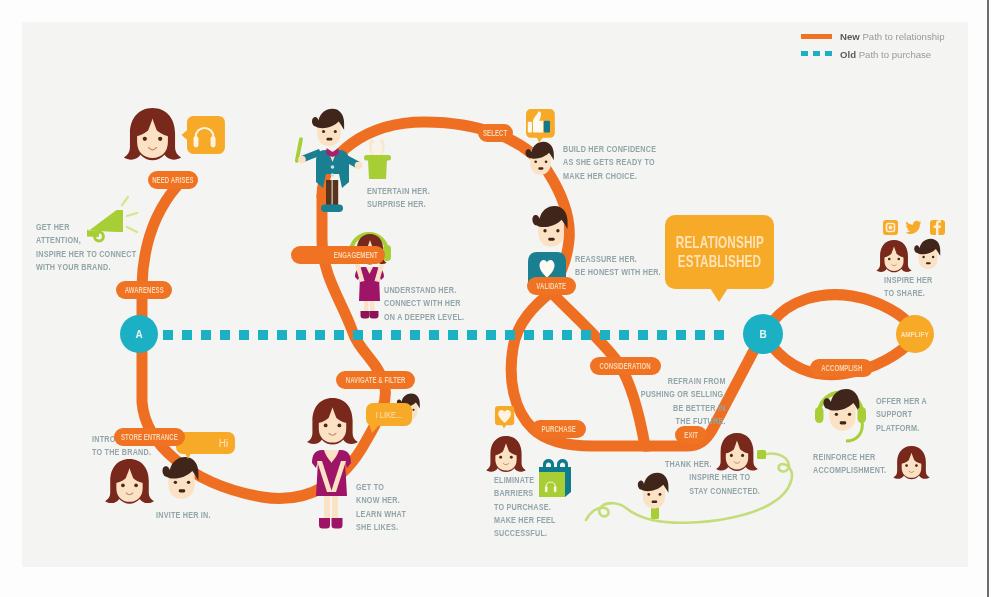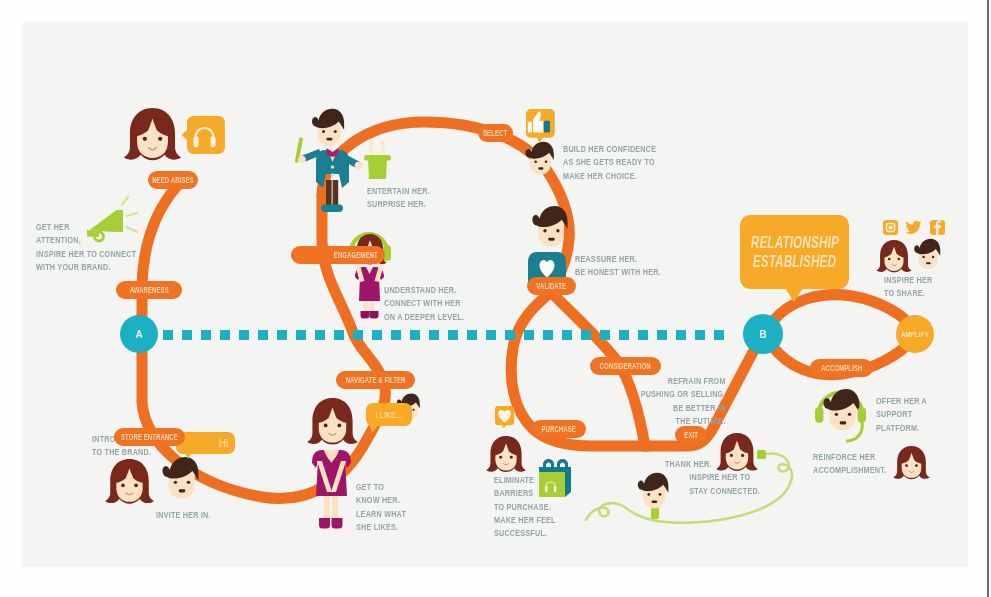--- a/index.html
+++ b/index.html
@@ -314,41 +314,55 @@
         <rect x="364" y="155" width="27" height="5.5" rx="2.5" fill="#a8ce36"></rect>
         <path d="M368 159 L369 179 L386 179 L387 159 Z" fill="#a8ce36"></path>
       </g>
     </g>
 
     <g id="dashline">
       <line x1="163" y1="335" x2="732" y2="335" stroke="#1bb0c4" stroke-width="10" stroke-dasharray="10 9"></line>
     </g>
   </svg>
 
+  <div id="legend">
+    <div class="lgrow">
+      <span class="lgbar"></span>
+      <span class="lgtxt"><b>New</b> <span>Path to relationship</span></span>
+    </div>
+    <div class="lgrow">
+      <span class="lgdash">
+          <i style="left:0"></i>
+          <i style="left:12px"></i>
+          <i style="left:24px"></i>
+        </span>
+      <span class="lgtxt"><b>Old</b> <span>Path to purchase</span></span>
+    </div>
+  </div>
 
   <div class="node teal" style="left:120px;top:315px;width:38px;height:38px;font-size:10px;">
       <span>A</span>
     </div>
   <div class="node teal" style="left:743px;top:314px;width:40px;height:40px;font-size:10px;">
       <span>B</span>
     </div>
   <div class="node amber" style="left:896px;top:315px;width:38px;height:38px;font-size:7.6px;">
       <span style="transform:scaleX(.84);display:block;">AMPLIFY</span>
     </div>
 
   <div class="txtbubble" style="left:176px;top:432px;width:23px;height:22px;font-size:10px;padding-left:36px;">
     <span>Hi</span>
     <i style="position:absolute;left:9px;top:21px;border-left:3px solid transparent;border-right:3px solid transparent;border-top:6px solid #f7a928;"></i>
   </div>
   <div class="txtbubble" style="left:366px;top:403px;width:46px;height:23px;font-size:9.5px;">
     <span style="transform:scaleX(.78);display:block;">I LIKE...</span>
     <i style="position:absolute;left:3px;top:21px;border-left:3px solid transparent;border-right:8px solid transparent;border-top:9px solid #f7a928;"></i>
   </div>
-  <div id="relbubble" style="position:absolute;left:740px;top:215px;width:109px;height:74px;background:#f7a928;border-radius:10px;
-              display:flex;flex-direction:column;align-items:center;justify-content:center;font-style:italic;">
+  <div id="relbubble" style="position:absolute;left:665px;top:215px;width:109px;height:74px;background:#f7a928;border-radius:10px;
+              display:flex;flex-direction:column;align-items:center;justify-content:center;">
     <span style="color:#fde3b8;font-size:17px;font-weight:700;letter-spacing:.2px;line-height:19.5px;transform:scaleX(.69);display:block;">RELATIONSHIP</span>
     <span style="color:#fde3b8;font-size:17px;font-weight:700;letter-spacing:.2px;line-height:19.5px;transform:scaleX(.69);display:block;">ESTABLISHED</span>
     <i style="position:absolute;left:45px;top:73px;border-left:9px solid transparent;border-right:9px solid transparent;border-top:14px solid #f7a928;"></i>
   </div>
 
   <div class="cap" style="left:36px;top:220px;">
     <div>GET HER</div>
     <div>ATTENTION,</div>
     <div>INSPIRE HER TO CONNECT</div>
     <div>WITH YOUR BRAND.</div>
@@ -412,21 +426,21 @@
     <div>PLATFORM.</div>
   </div>
   <div class="cap" style="left:813px;top:450px;">
     <div>REINFORCE HER</div>
     <div>ACCOMPLISHMENT.</div>
   </div>
 
   <div class="pill" style="left:148px;top:171px;width:50px;">
       <span>NEED ARISES</span>
     </div>
-  <div class="pill" style="left:116px;top:281px;width:66px;">
+  <div class="pill" style="left:116px;top:281px;width:56px;">
       <span>AWARENESS</span>
     </div>
   <div class="pill" style="left:114px;top:400px;width:71px;margin-top:28px;">
       <span>STORE ENTRANCE</span>
     </div>
   <div class="pill" style="left:291px;top:246px;width:58px;padding-left:36px;">
       <span>ENGAGEMENT</span>
     </div>
   <div class="pill" style="left:336px;top:371px;width:79px;">
       <span>NAVIGATE &amp; FILTER</span>

